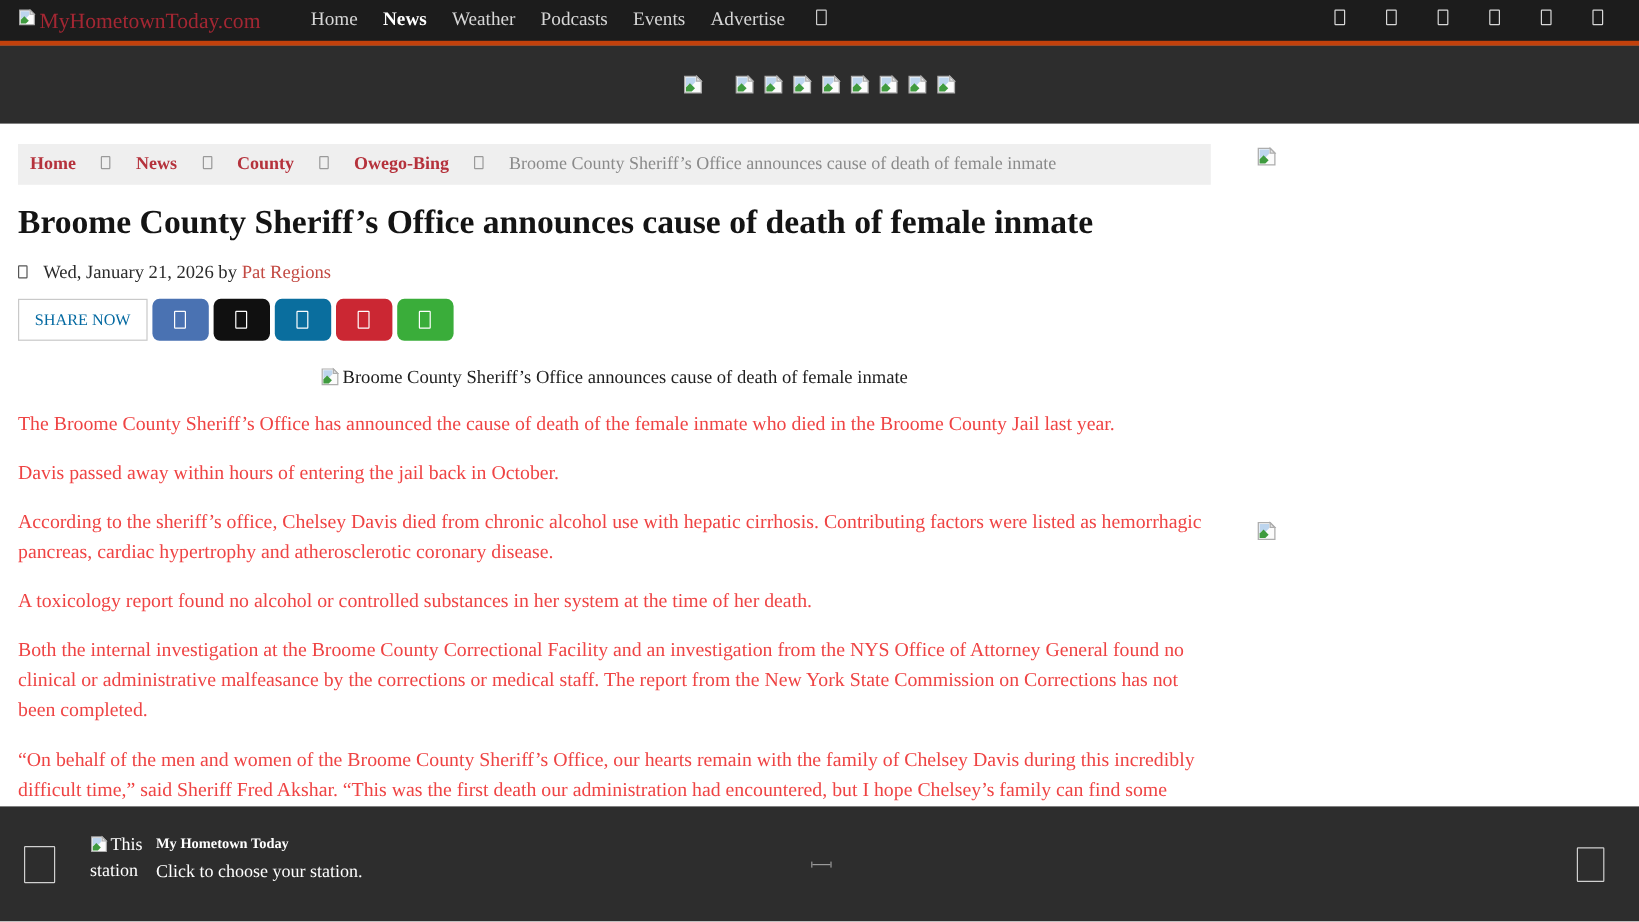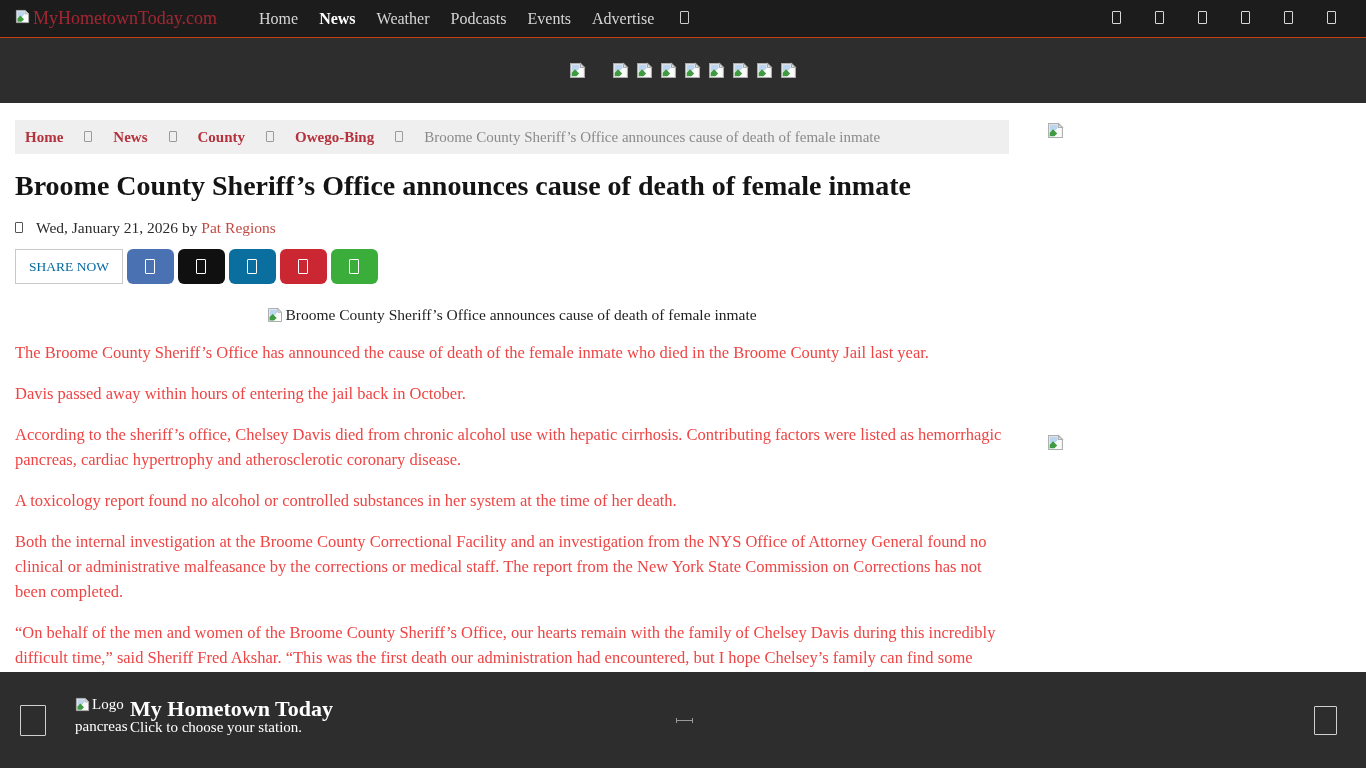--- a/index.html
+++ b/index.html
@@ -2,21 +2,21 @@
 <html><head>
 <meta charset="utf-8">
 <style>
   * { margin:0; padding:0; box-sizing:border-box; }
   html,body { width:1366px; height:768px; background:#fff; overflow:hidden;
               font-family:"Liberation Serif", serif; position:relative; }
 
   
   .topbar { position:absolute; top:0; left:0; width:1366px; height:38px;
             background:#1c1c1c; display:flex; align-items:center; z-index:30;
-            border-bottom:1px solid #c2410c; }
+            border-bottom:4px solid #c2410c; }
   .brand { display:flex; align-items:center; margin-left:15px; cursor:pointer; }
   .brand .logo-text { font-size:18px; margin-left:3px; }
   .mainnav { display:flex; align-items:center; margin-left:42px; gap:21px; }
   .nav-item { color:#d6d6d6; font-size:16px; text-decoration:none; cursor:pointer; }
   .nav-item.active { color:#ffffff; font-weight:bold; }
   .search-slot { margin-left:26px; color:#cccccc; cursor:pointer; }
   .socials { margin-left:auto; margin-right:30px; display:flex; gap:34px; align-items:center; color:#d8d8d8; }
 
   .tofu { display:inline-block; width:9px; height:13px; border:1px solid currentColor; border-radius:1px; }
   .tofu.sm { width:8px; height:11px; }
@@ -62,21 +62,21 @@
   .sidebar-ad.ad1 { top:19px; }
   .sidebar-ad.ad2 { top:331px; }
 
   
   .playerbar { position:absolute; bottom:0; left:0; width:1366px; height:96px;
                background:#2d2d2d; z-index:40; color:#fff; }
   .player-left-btn { position:absolute; left:20px; top:33px; cursor:pointer; color:#d0d0d0; }
   .player-logo { position:absolute; left:75px; top:21px; width:55px; font-size:15px;
                  color:#fff; line-height:22px; cursor:pointer; }
   .player-logo svg { vertical-align:-3px; margin-right:2px; }
-  .station-name { position:absolute; left:130px; top:24px; font-size:22px; font-weight:bold; }
+  .station-name { position:absolute; left:130px; top:24px; font-size:12px; font-weight:bold; }
   .station-sub  { position:absolute; left:130px; top:47px; font-size:15px; cursor:pointer; }
   .player-progress { position:absolute; left:676px; top:46px; width:17px; height:5px;
                      border-left:1px solid #9a9a9a; border-right:1px solid #9a9a9a; cursor:pointer; }
   .player-progress::after { content:""; position:absolute; left:0; top:2px; width:100%;
                             height:1px; background:#9a9a9a; }
   .player-right-btn { position:absolute; right:29px; top:34px; cursor:pointer; color:#e8e8e8; }
   .player-right-btn .tofu.big { width:23px; height:29px; }
 </style>
 </head>
 <body>
@@ -254,18 +254,18 @@
   </div>
 </div>
 
 <footer class="playerbar">
   <span class="player-left-btn"><span class="tofu big"></span></span>
   <span class="player-logo"><span class="bimg"><svg width="15" height="15" viewBox="0 0 16 16" aria-hidden="true">
           <path d="M1.5 1.5 H10.8 L14.5 5.2 V14.5 H1.5 Z" fill="#fbfbfb" stroke="#adadad" stroke-width="1"></path>
           <path d="M2.5 2.5 H10 V5.8 L6.4 9.4 L4.6 7.6 L2.5 9.7 Z" fill="#bdd5ee"></path>
           <path d="M2.5 10 L5.6 6.9 L9.6 10.9 L7 13.5 H2.5 Z" fill="#3f9b3f"></path>
           <path d="M10.8 1.5 L14.5 5.2 H10.8 Z" fill="#e9e9e9" stroke="#adadad" stroke-width="1"></path>
-        </svg></span><span>Logo pancreas</span></span>
+        </svg></span><span>This station</span></span>
   <span class="station-name">My Hometown Today</span>
   <span class="station-sub">Click to choose your station.</span>
   <span class="player-progress"></span>
   <span class="player-right-btn"><span class="tofu big"></span></span>
 </footer>
 
 </body></html>

